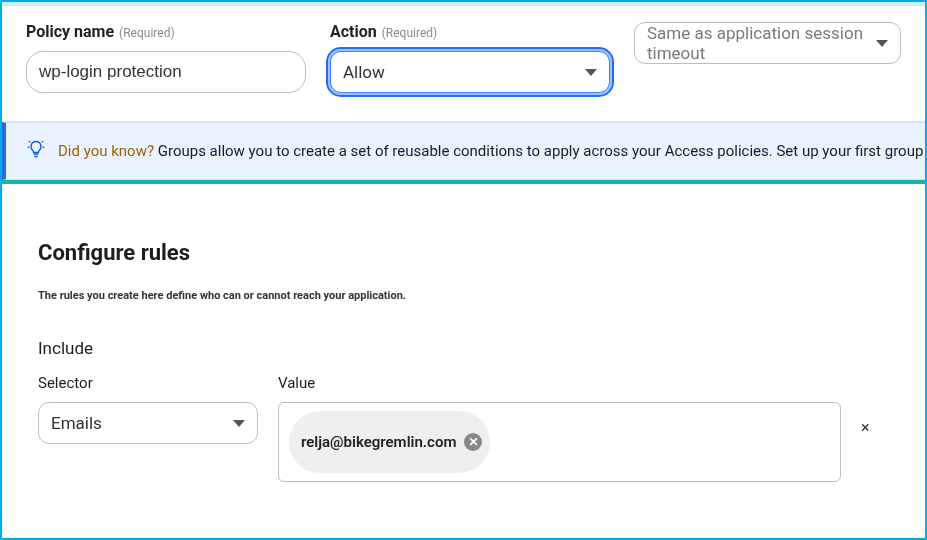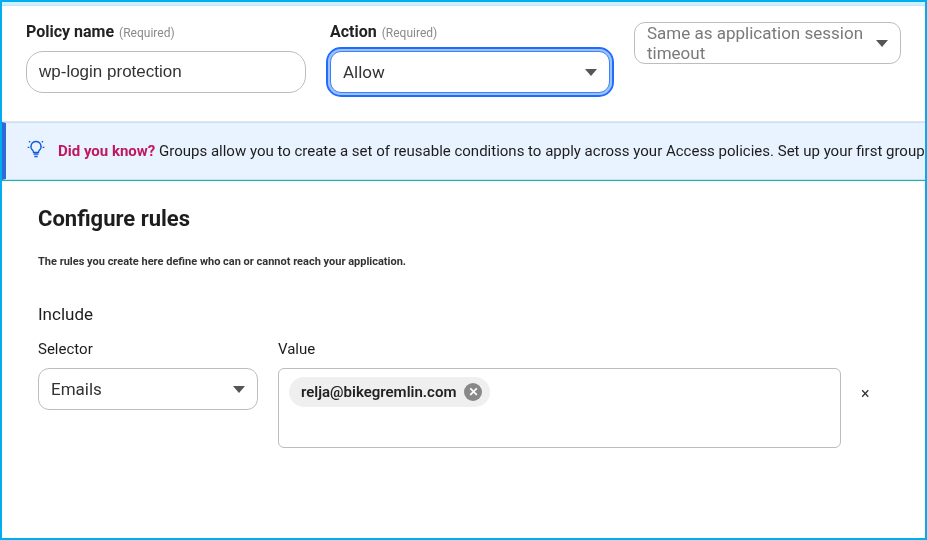--- a/index.html
+++ b/index.html
@@ -94,26 +94,26 @@
     gap: 12px;
     font-size: 15px;
     color: #0e3b85;
     white-space: nowrap;
     overflow: hidden;
   }
   .info-banner .bulb {
     flex: 0 0 auto;
     color: #0e5bd8;
   }
-  .info-banner .lead { font-weight:700; color:#be185d; }
+  .info-banner .lead { font-weight:400; color:#a16207; }
   .info-banner .body { color:#1d1d1d; }
 
   .section {
-    padding: 25px 36px 20px 36px;
-    border-top: 1px solid #14b8a6;
+    padding: 56px 36px 20px 36px;
+    border-top: 4px solid #14b8a6;
   }
   .section h2 {
     margin:0 0 24px 0;
     font-size: 22px;
     font-weight: 700;
   }
   .section p.desc {
     margin:0 0 36px 0;
     font-size: 11px;
     color: #333;
@@ -137,21 +137,21 @@
     font-weight: 400;
     margin-bottom: 10px;
   }
   .tagbox {
     border: 1px solid #bdbdbd;
     border-radius: 6px;
     background:#fff;
     padding: 8px 10px;
     min-height: 80px;
     display:flex;
-    flex-direction:column;
+    flex-direction:row;
     gap: 10px;
     font-size: 15px;
   }
   .chips { display:flex; flex-wrap:wrap; gap:8px; }
   .chip {
     display:inline-flex;
     align-items:center;
     gap: 8px;
     background: #efefef;
     border-radius: 999px;

